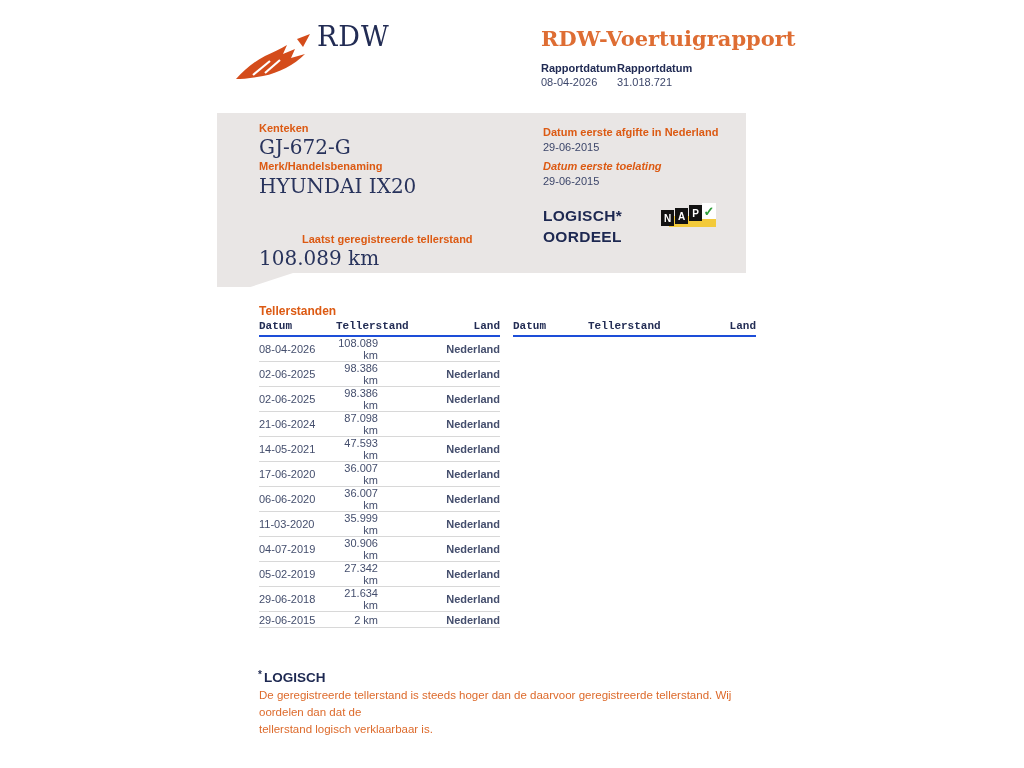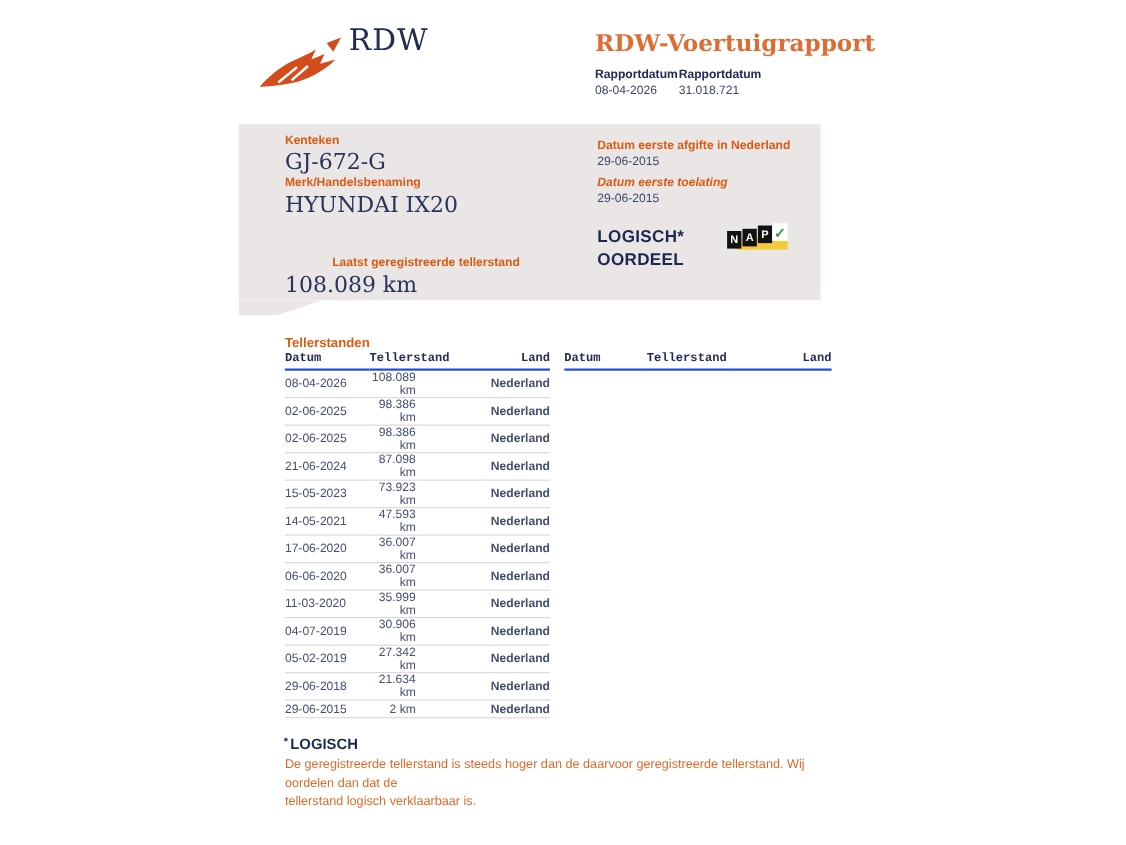--- a/index.html
+++ b/index.html
@@ -125,25 +125,20 @@
         <td class="c-datum">02-06-2025</td>
         <td class="c-km">98.386 km</td>
         <td class="c-land">Nederland</td>
       </tr>
         <tr>
         <td class="c-datum">21-06-2024</td>
         <td class="c-km">87.098 km</td>
         <td class="c-land">Nederland</td>
       </tr>
         <tr>
-        <td class="c-datum">15-05-2023</td>
-        <td class="c-km">73.923 km</td>
-        <td class="c-land">Nederland</td>
-      </tr>
-        <tr>
         <td class="c-datum">14-05-2021</td>
         <td class="c-km">47.593 km</td>
         <td class="c-land">Nederland</td>
       </tr>
         <tr>
         <td class="c-datum">17-06-2020</td>
         <td class="c-km">36.007 km</td>
         <td class="c-land">Nederland</td>
       </tr>
         <tr>

